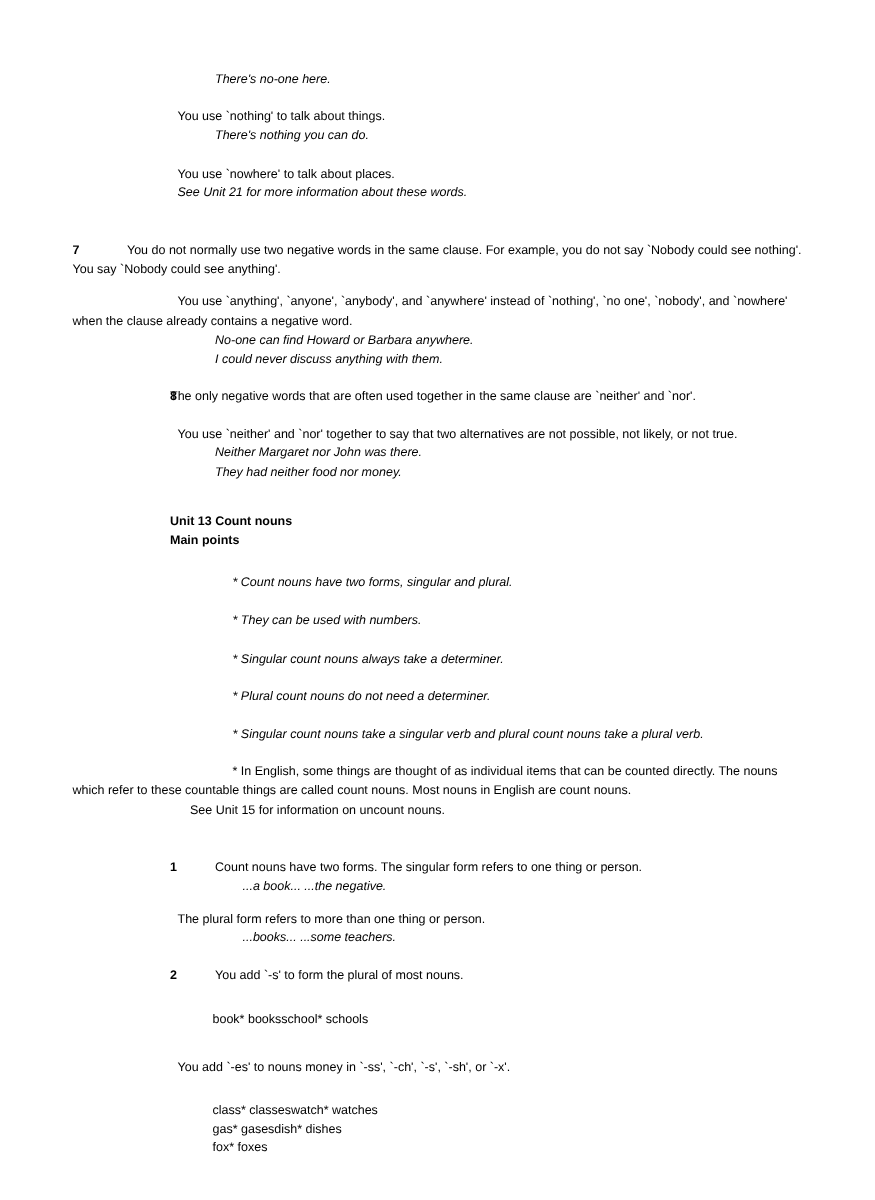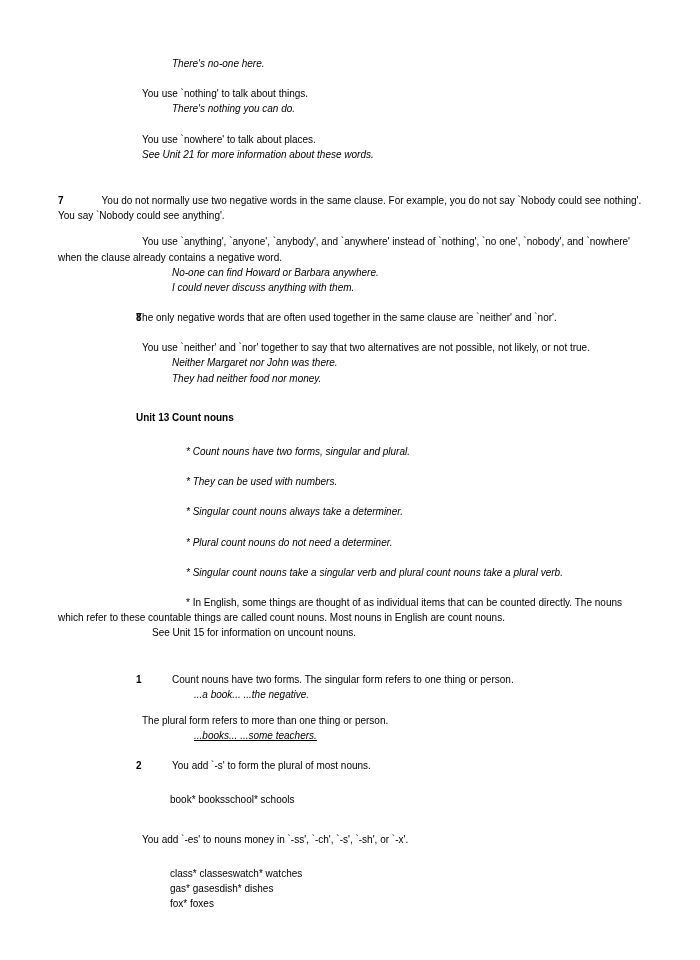--- a/index.html
+++ b/index.html
@@ -101,20 +101,21 @@
 
   <div class="sp-4"></div>
 
   <div class="blk i-tab">You use `neither' and `nor' together to say that two alternatives are not possible, not likely, or not true.</div>
   <div class="blk ital i-ex">Neither Margaret nor John was there.</div>
   <div class="blk ital i-ex">They had neither food nor money.</div>
 
   <div class="sp-6"></div>
 
   <div class="blk bold i-head">Unit 13 Count nouns</div>
+  <div class="blk bold i-head">Main points</div>
 
   <div class="sp-5"></div>
 
   <div class="blk i-star">* Count nouns have two forms, singular and plural.</div>
   <div class="sp-4"></div>
   <div class="blk i-star">* They can be used with numbers.</div>
   <div class="sp-4"></div>
   <div class="blk i-star">* Singular count nouns always take a determiner.</div>
   <div class="sp-4"></div>
   <div class="blk i-star">* Plural count nouns do not need a determiner.</div>
@@ -138,21 +139,21 @@
 
   <div class="blk ital" style="margin-left:136px;">
     <span>...a book... ...the negative.</span>
   </div>
 
   <div class="sp-3"></div>
 
   <div class="blk" style="margin-left:84px;">
     <span>The plural form refers to more than one thing or person.</span>
   </div>
-  <div class="blk ital" style="margin-left:136px;text-decoration:underline;">
+  <div class="blk ital" style="margin-left:136px;">
     <span>...books... ...some teachers.</span>
   </div>
 
   <div class="sp-4"></div>
 
   <div class="numrow blk">
     <div class="num" style="padding-left:78px;width:114px;flex:0 0 114px;">2</div>
     <div class="body">You add `-s' to form the plural of most nouns.</div>
   </div>
 

